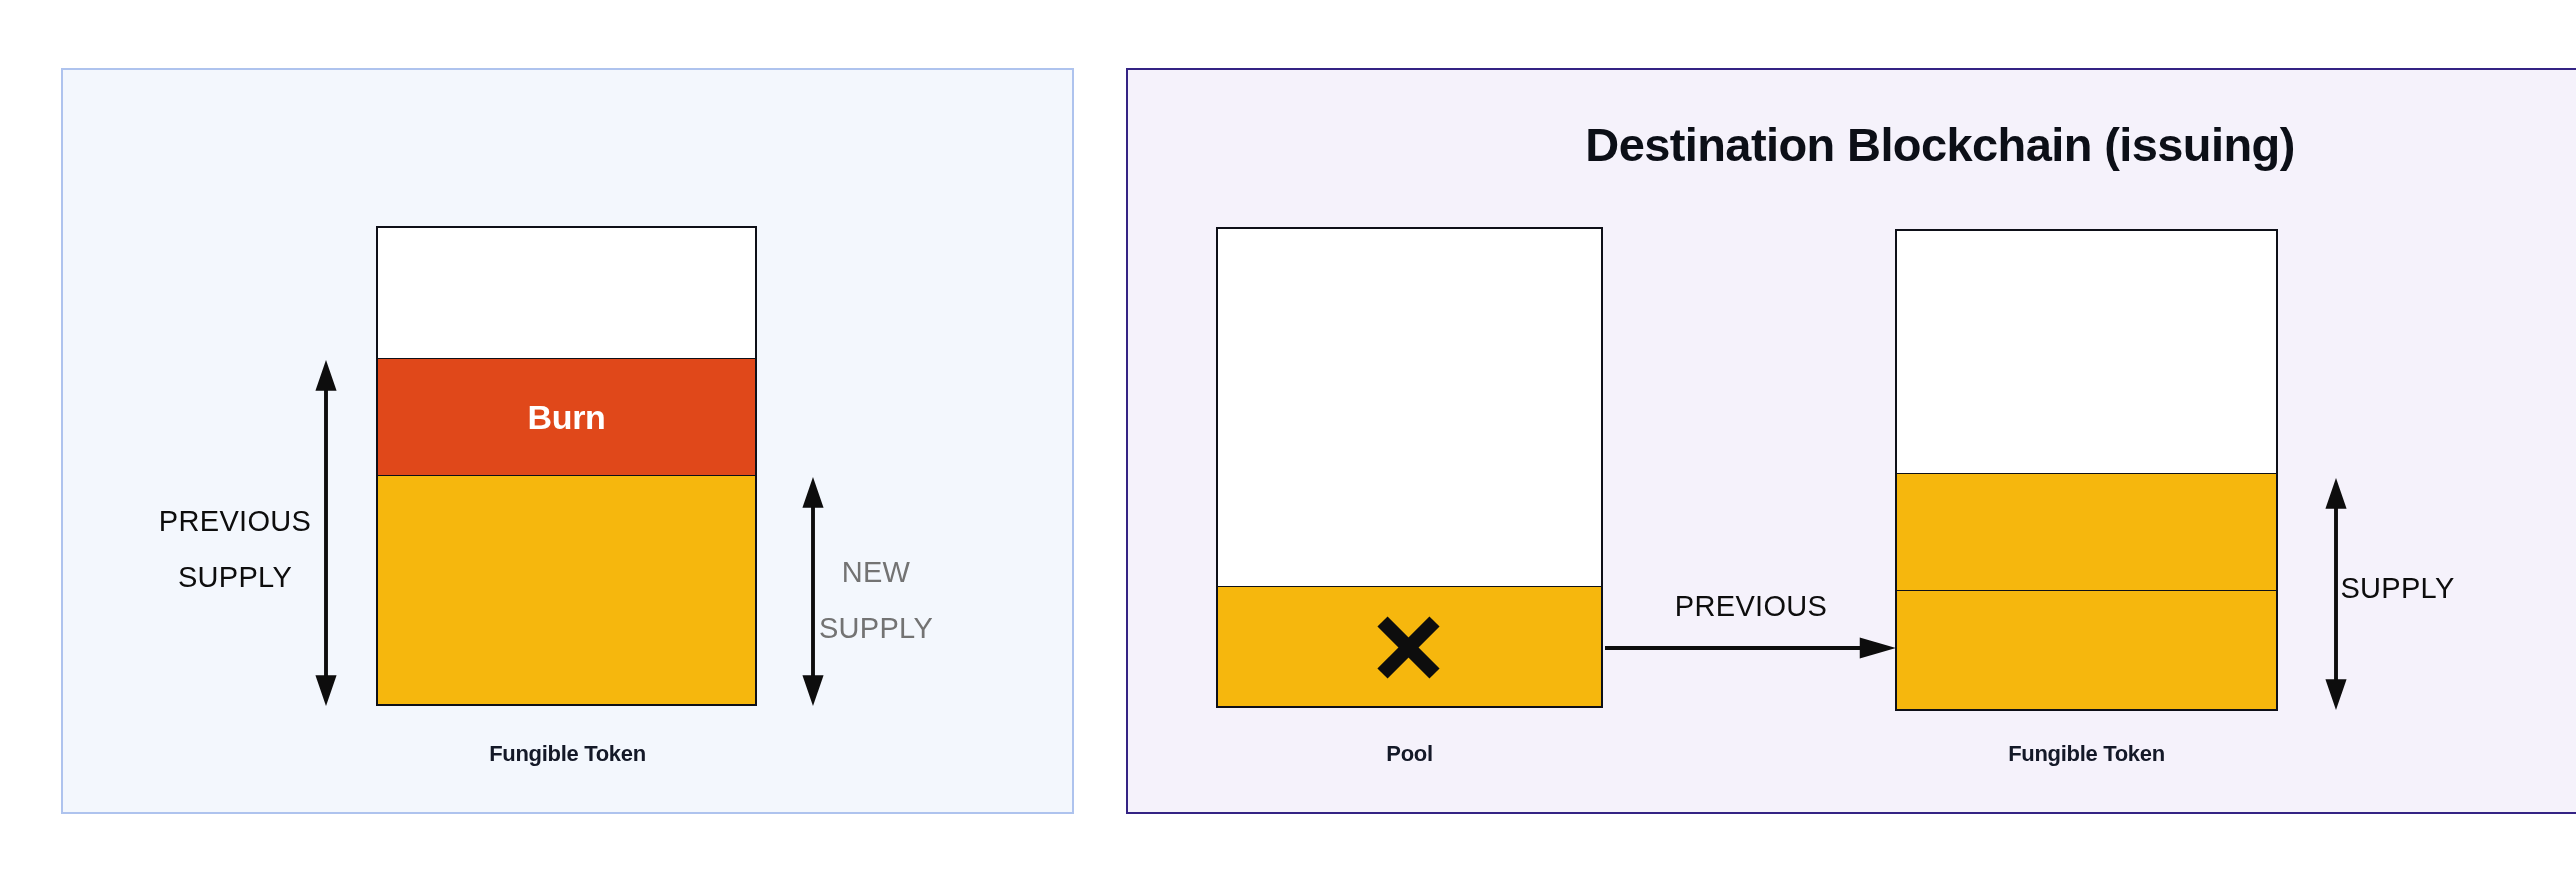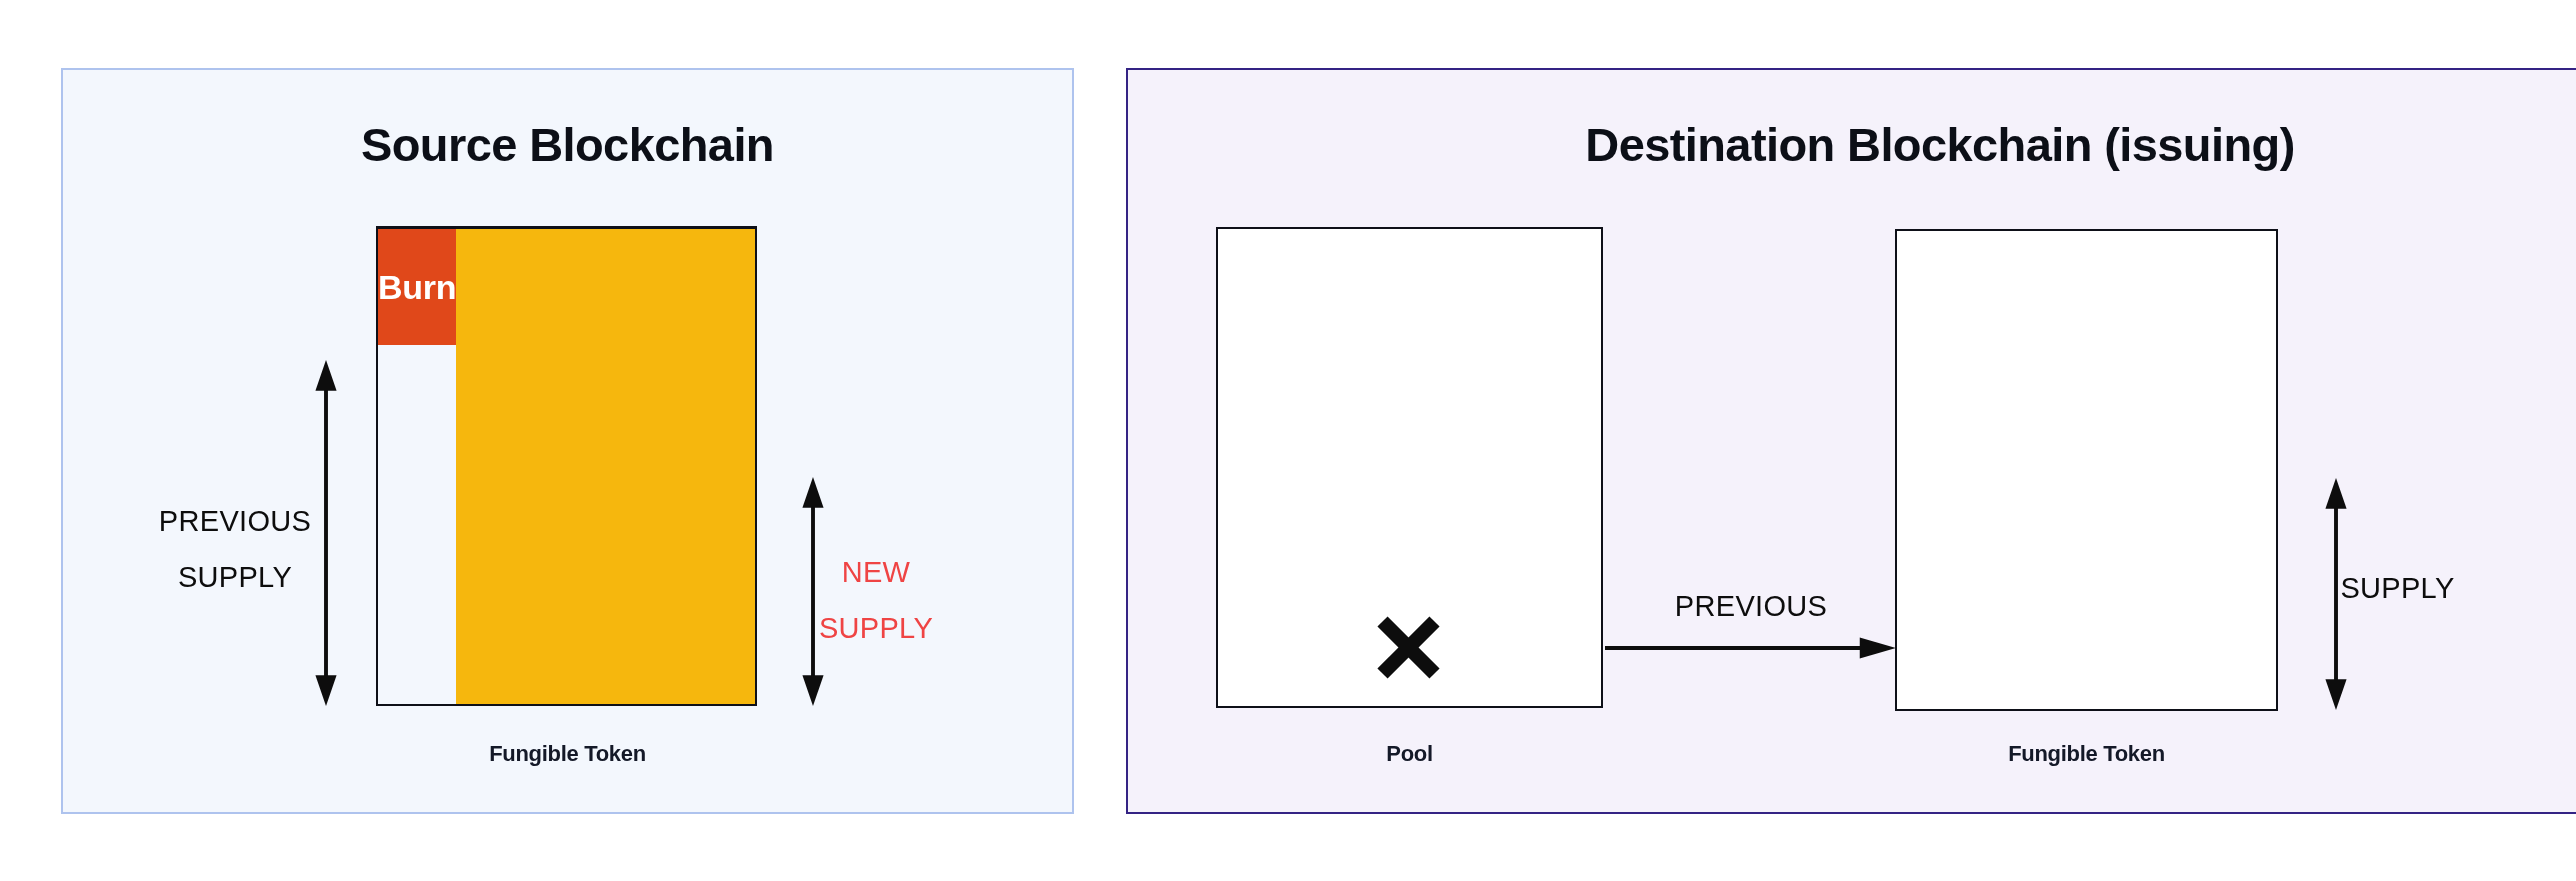--- a/index.html
+++ b/index.html
@@ -21,21 +21,21 @@
     border-width: 2.8px;
   }
   .panel-title {
     position: absolute; left: 0; right: 0; top: 47px;
     margin: 0; text-align: center;
     font-size: 47px; line-height: 56px; font-weight: 700;
     letter-spacing: -0.6px; color: #0c0f17;
   }
   .token-bar {
     position: absolute; box-sizing: border-box;
-    border: 2.2px solid; display: flex; flex-direction: row;
+    border: 2.2px solid; display: flex; flex-direction: column;
   }
   .bar-source { left: 313px; top: 156px; width: 381px; height: 480px; }
   .bar-pool   { left: 88px; top: 157px; width: 387px; height: 481px; }
   .bar-dest   { left: 767px; top: 159px; width: 383px; height: 482px; }
   .seg { box-sizing: border-box; position: relative; }
   .seg-divided { border-top: 1.7px solid; }
   .seg-grow { flex: 1 1 auto; }
   .seg-center { display: flex; align-items: center; justify-content: center; }
   .burn-text {
     font-size: 34px; font-weight: 600; letter-spacing: -0.3px;
@@ -64,21 +64,20 @@
   .arrow-unlocked { left: 477px; top: 560px; }
   .x-icon { left: 239px; top: 536px; }
 </style>
 </head>
 <body>
 
 <div class="canvas">
 
   <section class="panel panel-source" style="background-color: rgb(243, 247, 253); border-color: rgb(174, 195, 238);">
 
-    <h2 class="panel-title">Source Blockchain</h2>
 
     <div class="token-bar bar-source" style="border-color: rgb(14, 16, 24);">
       <div class="seg" style="height: 130px; background-color: rgb(255, 255, 255);"></div>
       <div class="seg seg-divided seg-center" style="height: 117px; background-color: rgb(224, 72, 26); border-color: rgb(14, 16, 24);">
         <span class="burn-text" style="color: rgb(255, 255, 255);">Burn</span>
       </div>
       <div class="seg seg-divided seg-grow" style="background-color: rgb(246, 183, 13); border-color: rgb(14, 16, 24);"></div>
     </div>
 
     <svg class="arrow arrow-prev" width="36" height="348" viewBox="0 0 64 625">
@@ -87,21 +86,21 @@
       <polygon points="32,623 13,568 51,568" fill="#0d0d0d"></polygon>
     </svg>
     <p class="small-label label-prev" style="color: rgb(13, 13, 13);"><span>PREVIOUS</span><br>
        <span>SUPPLY</span></p>
 
     <svg class="arrow arrow-new" width="36" height="231" viewBox="0 0 64 415">
       <line x1="32" y1="40" x2="32" y2="375" stroke-width="7" stroke="#0d0d0d"></line>
       <polygon points="32,2 13,57 51,57" fill="#0d0d0d"></polygon>
       <polygon points="32,413 13,358 51,358" fill="#0d0d0d"></polygon>
     </svg>
-    <p class="small-label label-new" style="color: #ef4444;"><span>NEW</span><br>
+    <p class="small-label label-new" style="color: #737373;"><span>NEW</span><br>
        <span>SUPPLY</span></p>
 
     <p class="bar-caption caption-source" style="color: rgb(20, 25, 40);">Fungible Token</p>
   </section>
 
   <section class="panel panel-dest" style="background-color: rgb(245, 242, 251); border-color: rgb(52, 35, 132);">
 
     <h2 class="panel-title">Destination Blockchain (issuing)</h2>
 
     <div class="token-bar bar-pool" style="border-color: rgb(14, 16, 24);">

